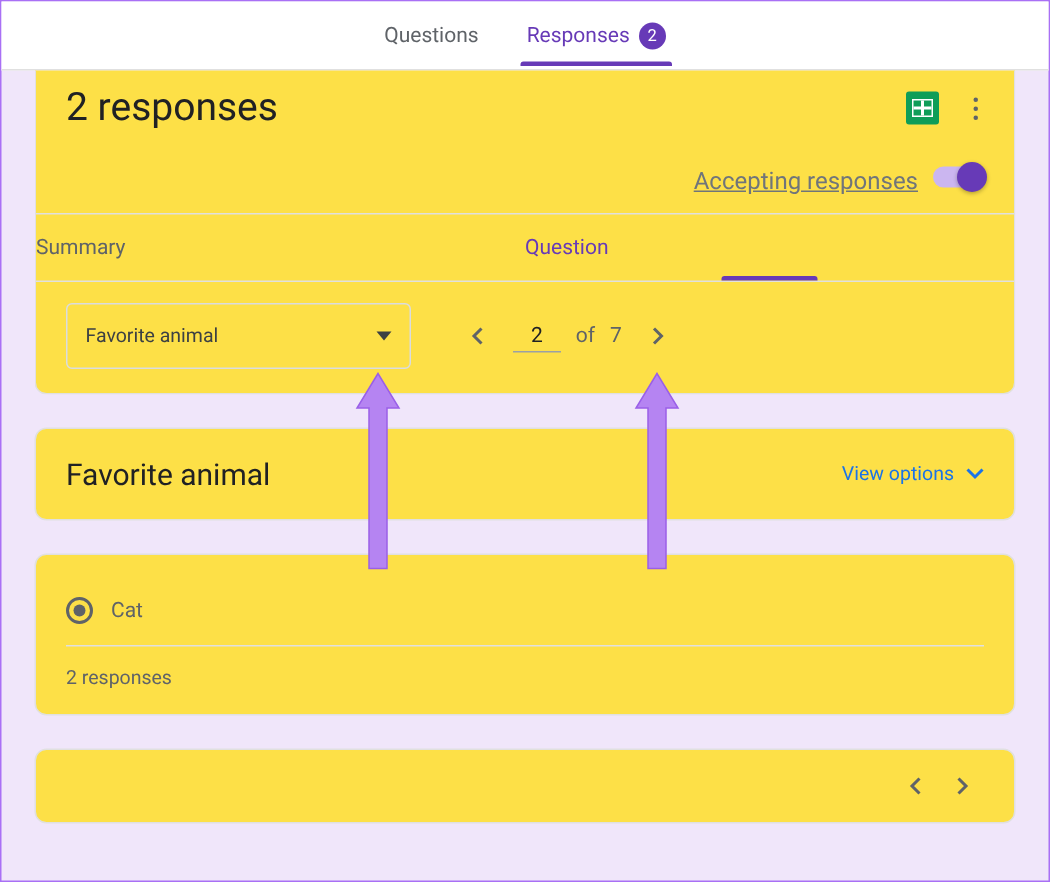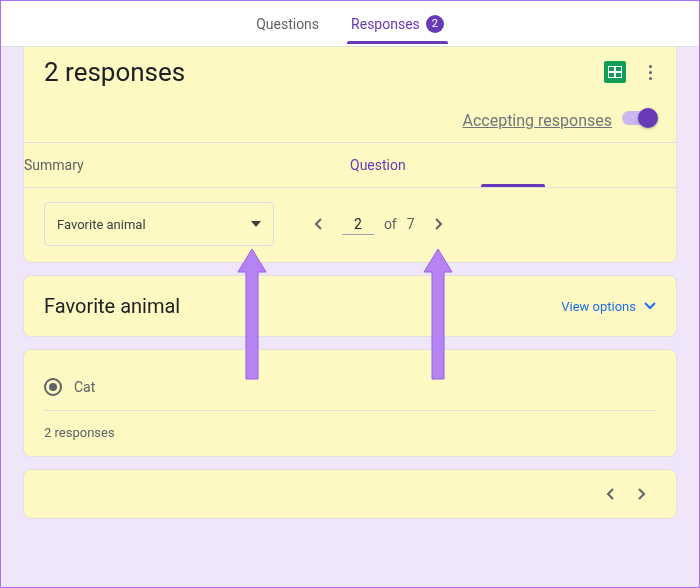--- a/index.html
+++ b/index.html
@@ -59,24 +59,24 @@
       font-size: 11px;
       display: inline-flex;
       align-items: center;
       justify-content: center;
     }
     .content-wrap {
       padding: 0 22px 18px 22px;
     }
 
     .card {
-      background: #fef9c3;
+      background: #fde047;
       border: 1px solid #e0e0e0;
       border-radius: 8px;
-      margin-bottom: 12px;
+      margin-bottom: 22px;
     }
     .card1 {
       border-top-left-radius: 0;
       border-top-right-radius: 0;
       border-top: none;
       margin-top: 0;
     }
 
     .header-row {
       display: flex;

